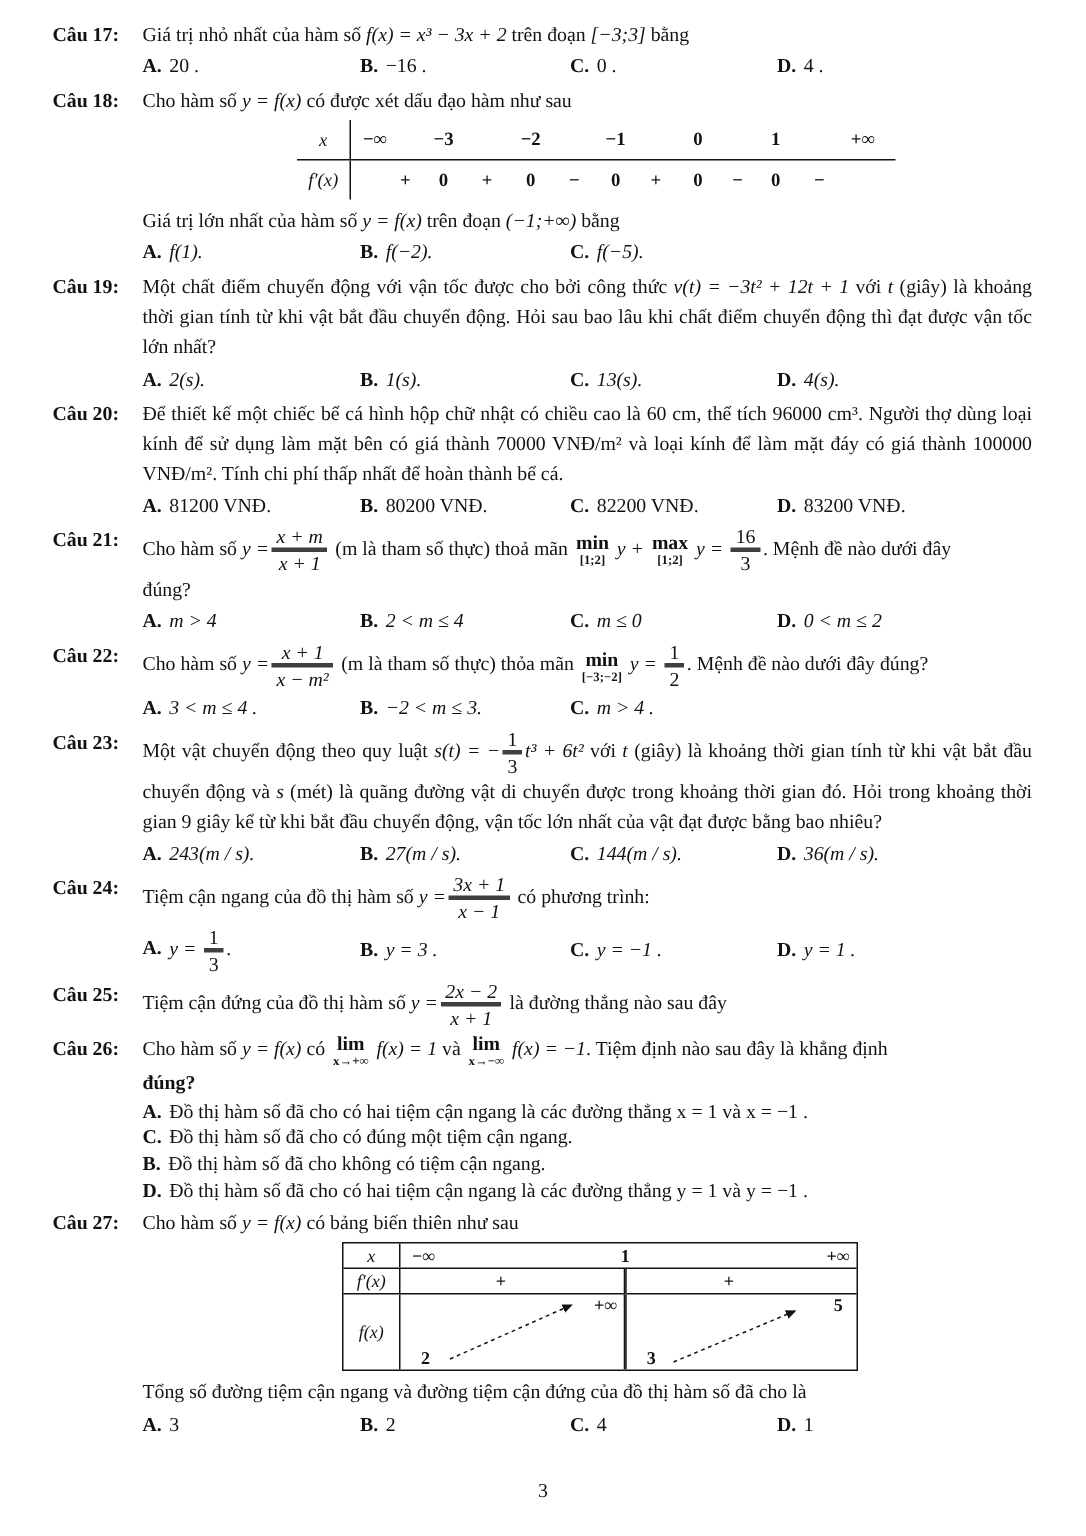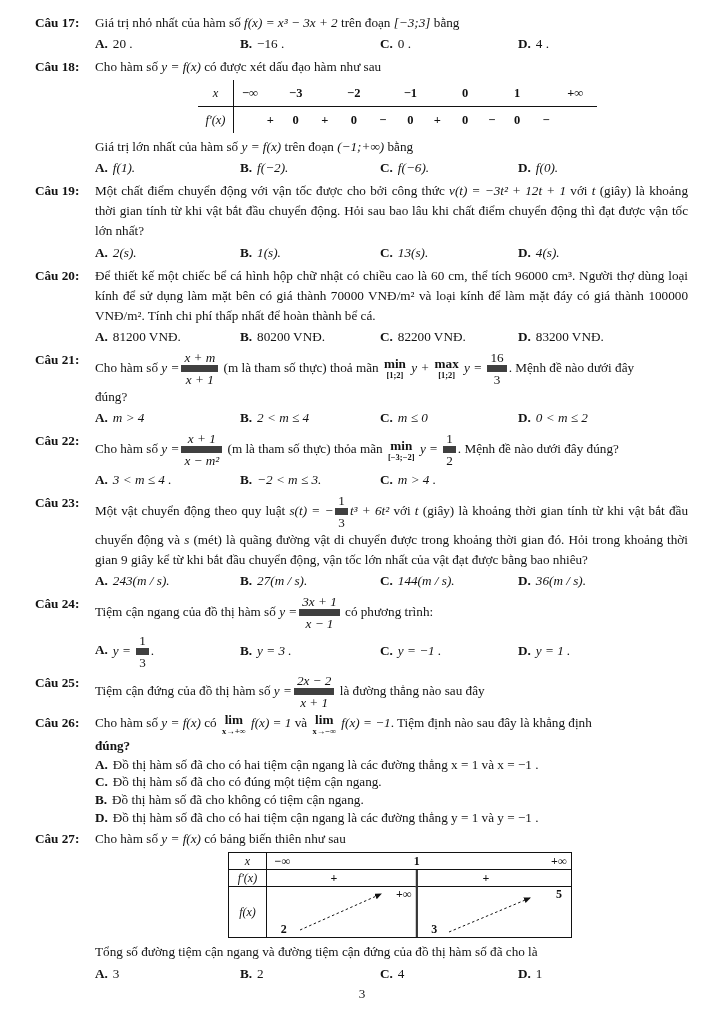--- a/index.html
+++ b/index.html
@@ -13,21 +13,21 @@
   .qlabel{width:60px;flex:none;font-weight:bold;white-space:nowrap;}
   .qbody{flex:1;min-width:0;}
   .qtext{text-align:justify;}
   .m{font-style:italic;}
   .b{font-weight:bold;}
   .opts{display:grid;grid-template-columns:145px 140px 138px auto;align-items:center;margin-top:1px;}
   .opt{white-space:nowrap;}
   .ol{font-weight:bold;padding-right:5px;}
   
   .frac{display:inline-flex;flex-direction:column;vertical-align:middle;text-align:center;line-height:1.15;margin:0 2px;}
-  .frac .fnum{border-bottom:7px solid #404040;padding:0 3px;display:block;}
+  .frac .fnum{border-bottom:3px solid #404040;padding:0 3px;display:block;}
   .frac .fden{padding:0 3px;display:block;}
   
   .limop{display:inline-flex;flex-direction:column;vertical-align:middle;text-align:center;line-height:1.05;margin:0 2px;font-weight:bold;}
   .limop .lsub{font-size:8.5px;line-height:1;font-style:normal;}
   
   .signtable{margin:3px 0 4px 103px;width:399px;font-size:12.5px;line-height:1;}
   .st-row{display:flex;height:26px;position:relative;}
   .st-row.first{border-bottom:1.3px solid #121212;}
   .st-label{width:35px;flex:none;border-right:1.3px solid #121212;display:flex;align-items:center;justify-content:center;font-style:italic;}
   .st-vals{flex:1;position:relative;}
@@ -97,22 +97,21 @@
             <span style="left:71%">−</span>
             <span style="left:78%">0</span>
             <span style="left:86%">−</span>
           </div>
         </div>
       </div>
       <div class="qtext"><span>Giá trị lớn nhất của hàm số </span><span class="m">y = f(x)</span><span> trên đoạn </span><span class="m">(−1;+∞)</span><span> bằng</span></div>
       <div class="opts">
         <div class="opt"><span class="ol">A.</span><span class="m">f(1).</span></div>
         <div class="opt"><span class="ol">B.</span><span class="m">f(−2).</span></div>
-        <div class="opt"><span class="ol">C.</span><span class="m">f(−6).</span></div>
-        <div class="opt"><span class="ol">D.</span><span class="m">f(0).</span></div>
+        <div class="opt"><span class="ol">C.</span><span class="m">f(−5).</span></div>
       </div>
     </div>
   </div>
 
   <div class="q">
     <div class="qlabel">Câu 19:</div>
     <div class="qbody">
       <div class="qtext"><span>Một chất điểm chuyển động với vận tốc được cho bởi công thức </span><span class="m">v(t) = −3t² + 12t + 1</span><span> với </span><span class="m">t</span><span> (giây) là khoảng thời gian tính từ khi vật bắt đầu chuyển động. Hỏi sau bao lâu khi chất điểm chuyển động thì đạt được vận tốc lớn nhất?</span></div>
       <div class="opts">
         <div class="opt"><span class="ol">A.</span><span class="m">2(s).</span></div>

